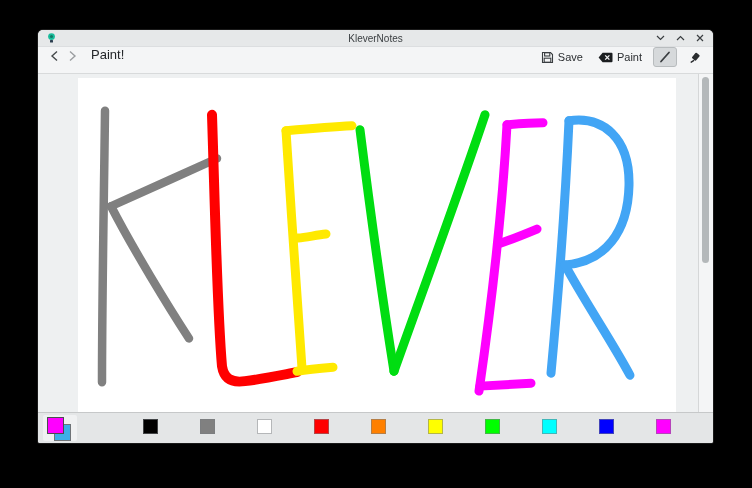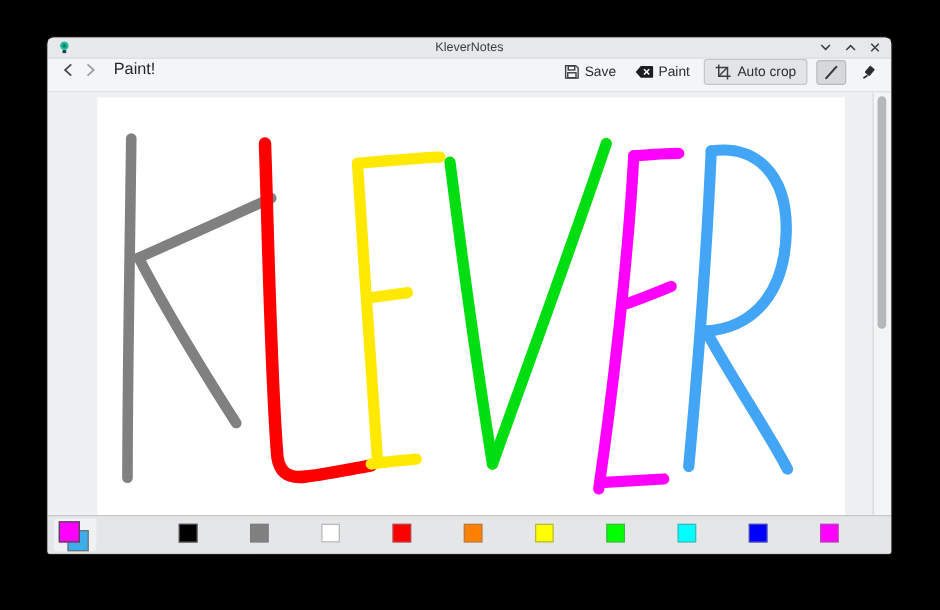--- a/index.html
+++ b/index.html
@@ -95,28 +95,20 @@
       </button>
 
       <button class="flat-btn">
         <svg width="15" height="11" viewBox="0 0 15 11">
           <path d="M4.6,0.8 H13.6 A0.9,0.9 0 0 1 14.5,1.7 V9.3 A0.9,0.9 0 0 1 13.6,10.2 H4.6 L0.6,5.5 Z" fill="#1b1e20"></path>
           <path d="M7.2,3.4 L11.4,7.6 M11.4,3.4 L7.2,7.6" stroke="#f4f5f6" stroke-width="1.3"></path>
         </svg>
         <span>Paint</span>
       </button>
 
-      <button class="framed-btn">
-        <svg width="13" height="13" viewBox="0 0 13 13">
-          <path d="M3,0.5 V10 H12.5" fill="none" stroke="#3a3e41" stroke-width="1.2"></path>
-          <path d="M0.5,3 H10 V12.5" fill="none" stroke="#3a3e41" stroke-width="1.2"></path>
-          <path d="M3.6,9.4 L9.4,3.4" fill="none" stroke="#3a3e41" stroke-width="1.1"></path>
-        </svg>
-        <span>Auto crop</span>
-      </button>
 
       <span class="tool-btn selected">
         <svg width="12" height="12" viewBox="0 0 12 12">
           <path d="M2,10.5 L10,1.5" stroke="#3a3e41" stroke-width="1.8" stroke-linecap="round"></path>
         </svg>
       </span>
 
       <span class="tool-btn">
         <svg width="13" height="13" viewBox="0 0 13 13">
           <rect x="4.2" y="2.2" width="5.2" height="7" rx="1" fill="#2a2d30" transform="rotate(40 6.8 5.7)"></rect>

